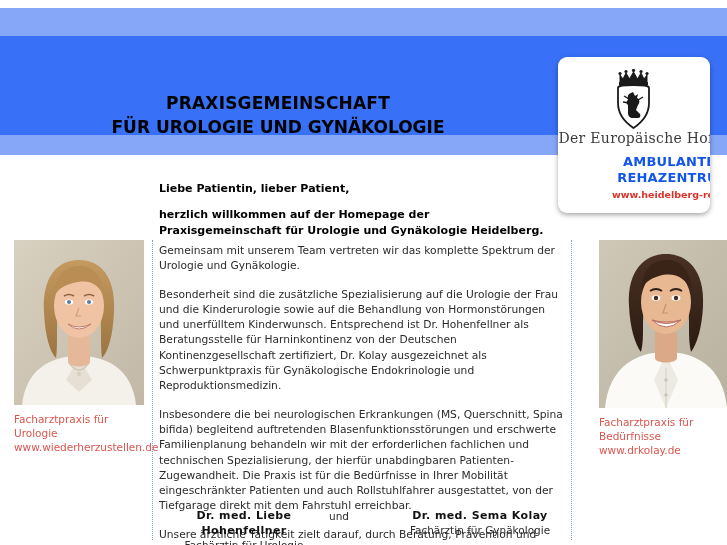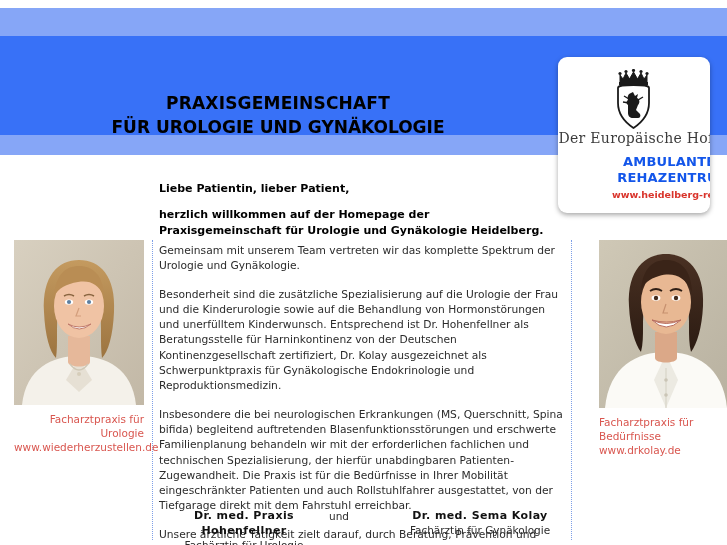--- a/index.html
+++ b/index.html
@@ -181,21 +181,20 @@
     border-left: 1px dotted #7d9fe8;
   }
   .divider.left  { left: 152px; }
   .divider.right { left: 571px; }
 
   
   .col-left {
     position: absolute;
     left: 14px; top: 85px;
     width: 130px;
-    text-align: right;
   }
   .col-right {
     position: absolute;
     left: 560px; top: 85px;
     width: 134px;
     padding-left: 39px;
   }
   .portrait {
     width: 130px;
     height: 165px;
@@ -406,21 +405,21 @@
 
       <div class="body-text">
         <p>Gemeinsam mit unserem Team vertreten wir das komplette Spektrum der Urologie und Gynäkologie.</p>
         <p>Besonderheit sind die zusätzliche Spezialisierung auf die Urologie der Frau und die Kinderurologie sowie auf die Behandlung von Hormonstörungen und unerfülltem Kinderwunsch. Entsprechend ist Dr. Hohenfellner als Beratungsstelle für Harninkontinenz von der Deutschen Kontinenzgesellschaft zertifiziert, Dr. Kolay ausgezeichnet als Schwerpunktpraxis für Gynäkologische Endokrinologie und Reproduktionsmedizin.</p>
         <p>Insbesondere die bei neurologischen Erkrankungen (MS, Querschnitt, Spina bifida) begleitend auftretenden Blasenfunktionsstörungen und erschwerte Familienplanung behandeln wir mit der erforderlichen fachlichen und technischen Spezialisierung, der hierfür unabdingbaren Patienten-Zugewandheit. Die Praxis ist für die Bedürfnisse in Ihrer Mobilität eingeschränkter Patienten und auch Rollstuhlfahrer ausgestattet, von der Tiefgarage direkt mit dem Fahrstuhl erreichbar.</p>
         <p>Unsere ärztliche Tätigkeit zielt darauf, durch Beratung, Prävention und Früherkennung Ihre Gesundheit zu erhalten oder aber im Krankeitsfall durch individuell angepaßte Therapie und sorgfältige Nachsorge wiederherzustellen.</p>
       </div>
 
       <div class="signature">
         <div class="sig-col">
-          <div class="name">Dr. med. Praxis</div>
+          <div class="name">Dr. med. Liebe</div>
           <div class="name">Hohenfellner</div>
           <div class="role">Fachärztin für Urologie</div>
         </div>
         <div class="sig-und">und</div>
         <div class="sig-col">
           <div class="name">Dr. med. Sema Kolay</div>
           <div class="role">Fachärztin für Gynäkologie</div>
         </div>
       </div>
     </div>

